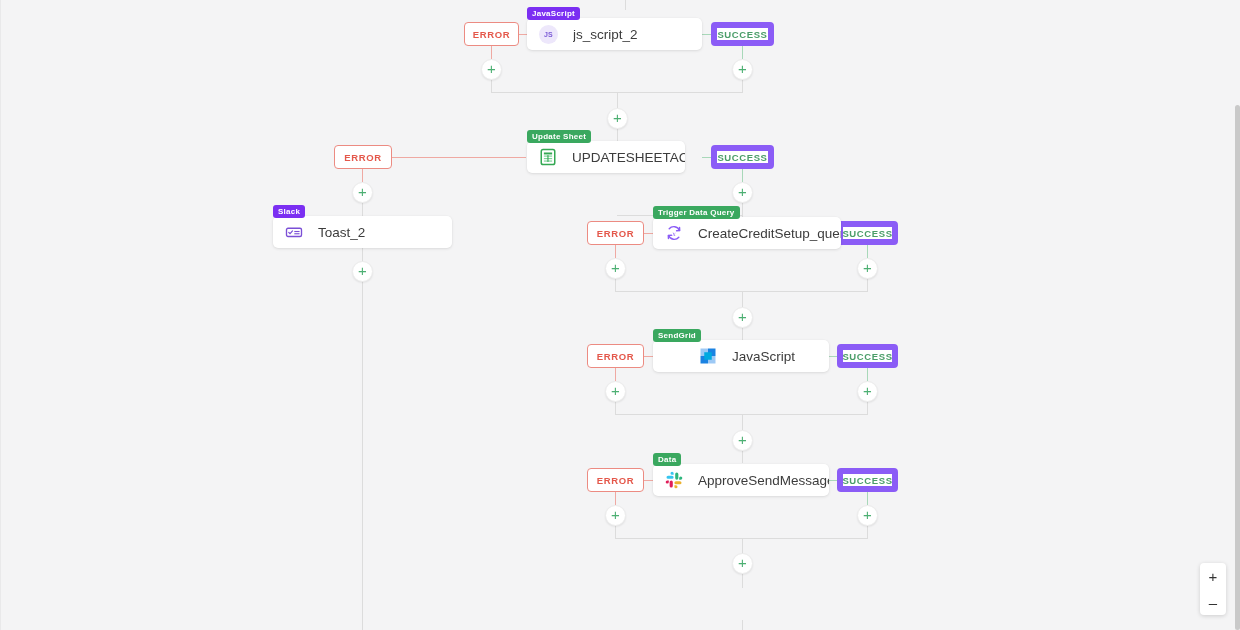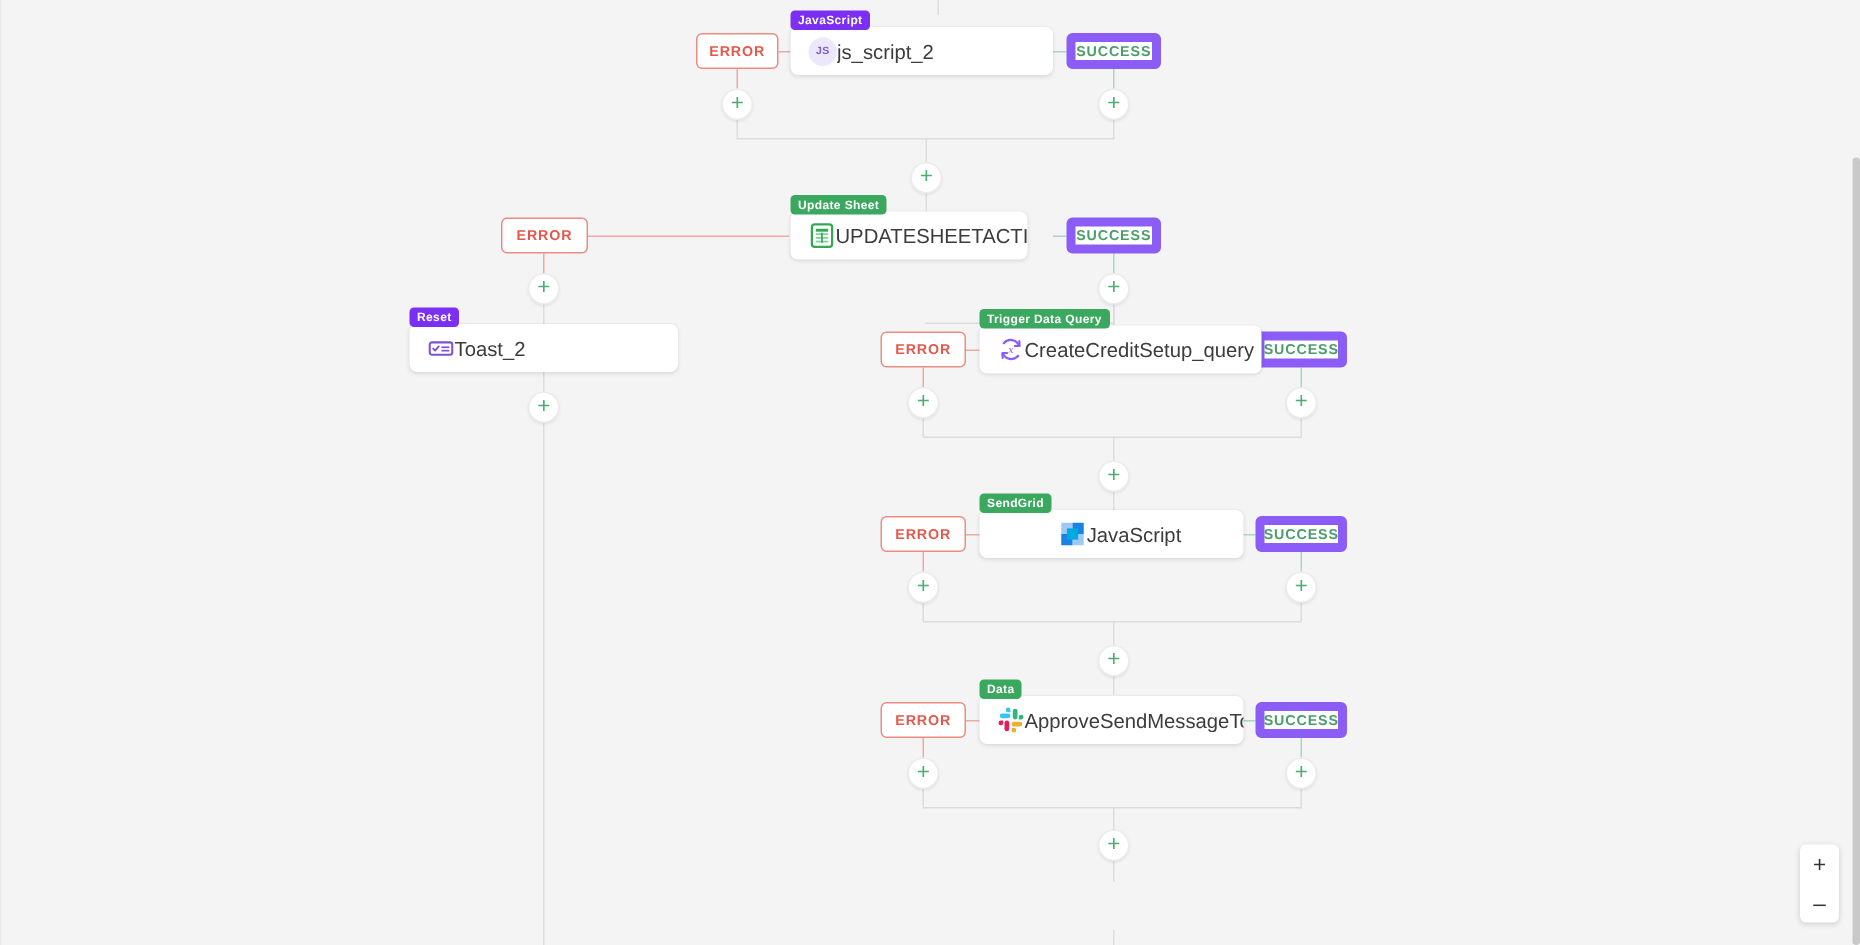--- a/index.html
+++ b/index.html
@@ -68,21 +68,21 @@
     border-radius: 5px;
     box-shadow: 0 1px 3px rgba(0,0,0,.10), 0 0 0 .5px rgba(0,0,0,.02);
     display: flex; align-items: center;
     padding-left: 12px;
     cursor: pointer;
     z-index: 4;
   }
   .node .label {
     font-size: 13.5px;
     color: #3c3c3c;
-    margin-left: 0;
+    margin-left: 15px;
     white-space: nowrap;
     overflow: hidden;
   }
   .badge {
     position: absolute;
     top: -11px; left: 0px;
     height: 13px;
     padding: 0 5px;
     border-radius: 3px;
     font-size: 8px;
@@ -299,21 +299,21 @@
       <rect x="6.5" y="6" width="11" height="2.6" fill="#34a853"></rect>
       <rect x="6.5" y="10" width="11" height="1.6" fill="#7ed39a"></rect>
       <rect x="6.5" y="13.3" width="11" height="1.6" fill="#7ed39a"></rect>
       <rect x="6.5" y="16.6" width="11" height="1.6" fill="#7ed39a"></rect>
       <rect x="11.2" y="9.5" width="1.5" height="9" fill="#34a853"></rect>
     </svg>
     <div class="label">UPDATESHEETACTION</div>
   </div>
 
   <div class="node" style="left:272px; top:216px; width:179px;">
-    <div class="badge purple">Reset</div>
+    <div class="badge purple">Slack</div>
     <svg class="ico" viewBox="0 0 24 24">
       <rect x="2" y="7" width="20" height="11" rx="2" fill="#fff" stroke="#7b4fd6" stroke-width="1.8"></rect>
       <path d="M5 12.5l1.8 1.8L10 10.6" fill="none" stroke="#7b4fd6" stroke-width="1.6" stroke-linecap="round" stroke-linejoin="round"></path>
       <rect x="12.4" y="10.6" width="7" height="1.5" fill="#7b4fd6"></rect>
       <rect x="12.4" y="13.6" width="7" height="1.5" fill="#7b4fd6"></rect>
     </svg>
     <div class="label">Toast_2</div>
   </div>
 
   <div class="node" style="left:652px; top:217px; width:188px;">

